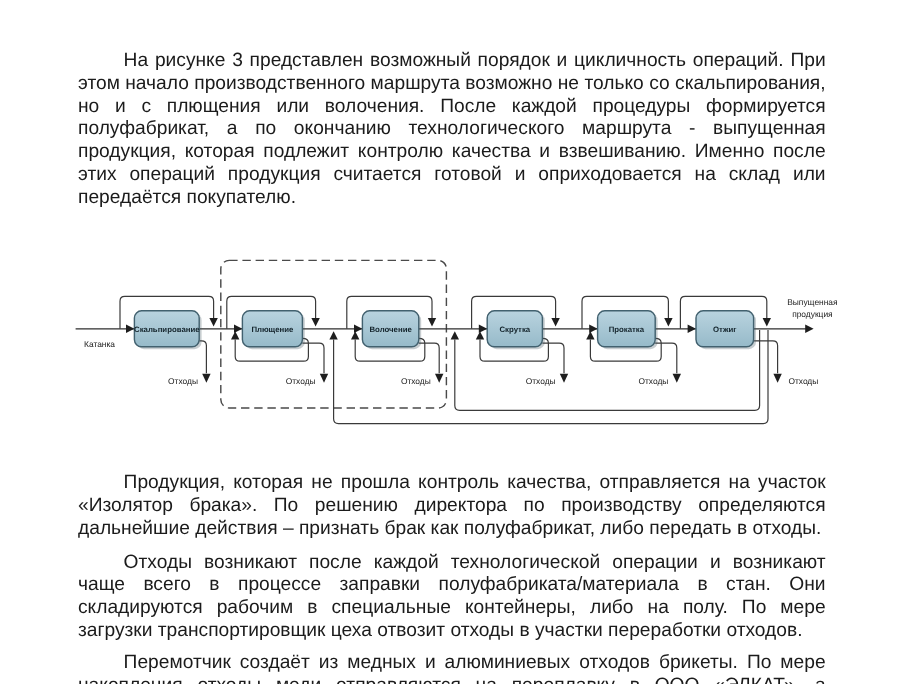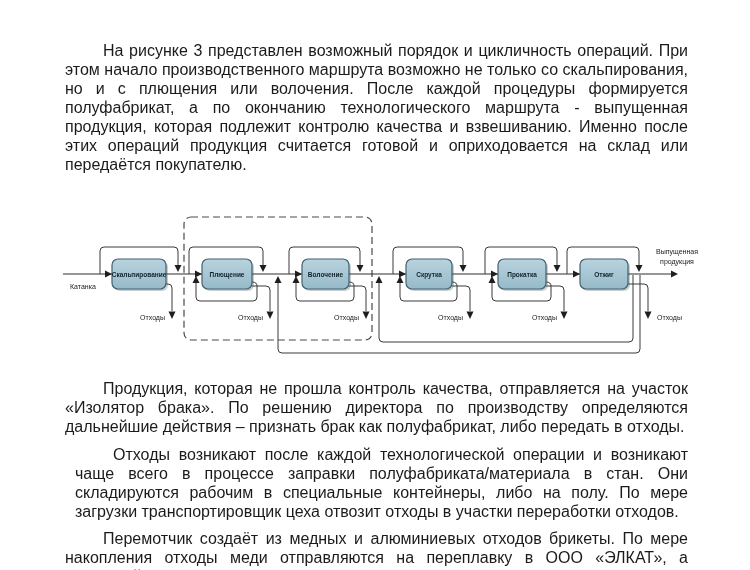--- a/index.html
+++ b/index.html
@@ -9,23 +9,23 @@
   }
   .doc{position:absolute;left:65px;top:41px;width:623px;}
   .para{
     margin:0;font-size:16px;line-height:19px;color:#1b1b1b;
     text-align:justify;text-indent:38px;
   }
   .caption{
     margin:0;font-size:11.5px;line-height:19px;color:#111;
     font-weight:700;text-align:right;
   }
-  .mt2{margin-top:0;}
+  .mt2{margin-top:14px;}
   .mt8{margin-top:8px;}
-  .mt9{margin-top:9px;margin-left:10px;}
+  .mt9{margin-top:9px;}
   figure.diagram{margin:30px 0 0 -65px;width:750px;height:175px;}
   svg text{font-family:"Liberation Sans",sans-serif;}
   .nodelbl{font-size:6.5px;font-weight:700;fill:#13232b;text-anchor:middle;}
   .lbl{font-size:7px;fill:#222;}
   .lbl-end{text-anchor:end;}
   .lbl-mid{text-anchor:middle;}
   .flowline{stroke:#2e2e2e;stroke-width:1.1;fill:none;}
   .loopline{stroke:#3a3a3a;stroke-width:1;fill:none;}
   .arr{fill:#1e1e1e;stroke:none;}
   .nodebox{fill:url(#boxGrad);stroke:#42616f;stroke-width:1.2;}

